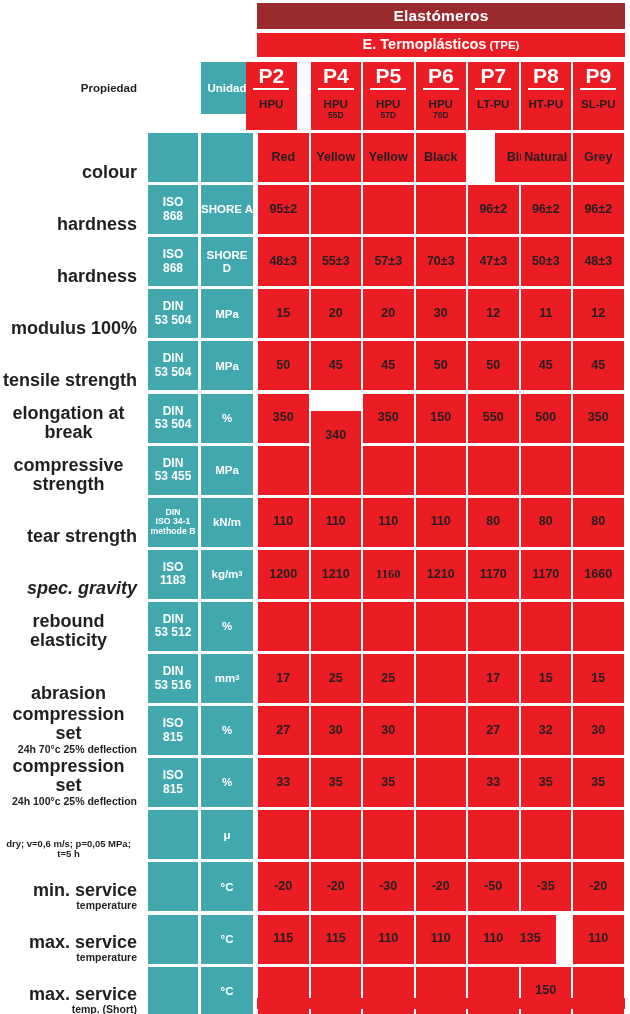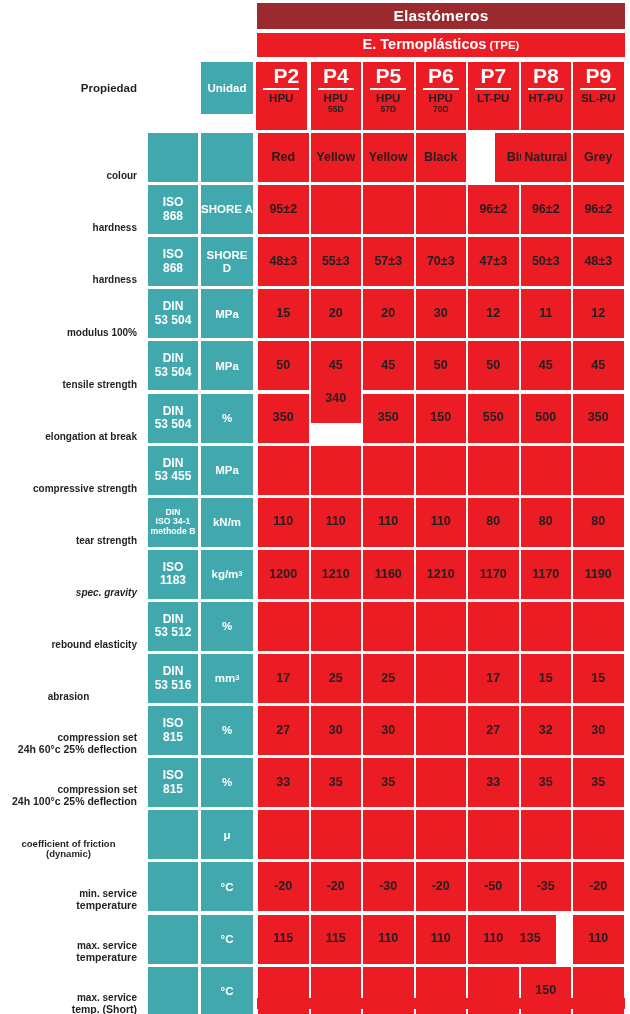--- a/index.html
+++ b/index.html
@@ -75,38 +75,38 @@
     padding-top: 2px;
   }
   .pcol-head .pcode {
     font-size: 21px; font-weight: bold; color: #ffffff;
     line-height: 1; padding: 1px 0 2px 0;
     border-bottom: 2px solid #ffffff;
     min-width: 36px;
   }
   .pcol-head .psub {
     font-size: 11.5px; font-weight: bold; color: #231f20;
-    line-height: 1.05; padding-top: 2px;
+    line-height: 1.05; padding-top: 8px;
   }
   .pcol-head .psub2 {
     font-size: 8.5px; font-weight: bold; color: #231f20;
     line-height: 1; padding-top: 1px;
   }
 
   
   .prop-label {
     left: 0px; width: 145px;
     background: transparent;
     color: #231f20;
     justify-content: flex-end;
     padding-right: 8px;
     flex-direction: column;
     align-items: flex-end;
   }
-  .prop-label .l1 { font-size: 10px; font-weight: bold; }
+  .prop-label .l1 { font-size: 18px; font-weight: bold; }
   .prop-label .l2 { font-size: 10.5px; font-weight: bold; }
   .prop-label.tiny .l1 { font-size: 9.5px; }
   .prop-label.tiny .l2 { font-size: 9.5px; }
 
   
   .norma-cell {
     left: 148px; width: 50px;
     font-size: 12px; font-weight: bold;
     flex-direction: column;
   }
@@ -144,21 +144,21 @@
   </div>
 
   <div class="cell" id="hdr-propiedad">
     <span>Propiedad</span>
   </div>
   <div class="cell teal" id="hdr-unidad">
     <span>Unidad</span>
   </div>
 
   <div id="generated">
-      <div class="cell red pcol-head" style="left: 256px; width: 50.5px; text-align: right;">
+      <div class="cell red pcol-head" style="left: 246px; width: 50.5px;">
         <span class="pcode">P2</span>
         <span class="psub">HPU</span>
       </div>
       <div class="cell red pcol-head" style="left: 310.5px; width: 50.5px;">
         <span class="pcode">P4</span>
         <span class="psub">HPU</span>
         <span class="psub2">55D</span>
       </div>
       <div class="cell red pcol-head" style="left: 363px; width: 50.5px;">
         <span class="pcode">P5</span>
@@ -266,21 +266,21 @@
         <span class="l1">elongation at break</span>
       </div>
       <div class="cell teal norma-cell" style="top: 393.5px; height: 49px;">
         <span class="nl">DIN</span>
         <span class="nl">53 504</span>
       </div>
       <div class="cell teal unidad-cell" style="top: 393.5px; height: 49px;">
         <span>%</span>
       </div>
       <div class="cell red data-cell" style="left: 258px; width: 50.5px; top: 393.5px; height: 49px;">350</div>
-      <div class="cell red data-cell" style="left: 310.5px; width: 50.5px; top: 374px; height: 49px;">340</div>
+      <div class="cell red data-cell" style="left: 310.5px; width: 50.5px; top: 411px; height: 49px;">340</div>
       <div class="cell red data-cell" style="left: 363px; width: 50.5px; top: 393.5px; height: 49px;">350</div>
       <div class="cell red data-cell" style="left: 415.5px; width: 50.5px; top: 393.5px; height: 49px;">150</div>
       <div class="cell red data-cell" style="left: 468px; width: 50.5px; top: 393.5px; height: 49px;">550</div>
       <div class="cell red data-cell" style="left: 520.5px; width: 50.5px; top: 393.5px; height: 49px;">500</div>
       <div class="cell red data-cell" style="left: 573px; width: 50.5px; top: 393.5px; height: 49px;">350</div>
       <div class="cell prop-label" style="top: 445.6px; height: 49px;">
         <span class="l1">compressive strength</span>
       </div>
       <div class="cell teal norma-cell" style="top: 445.6px; height: 49px;">
         <span class="nl">DIN</span>
@@ -317,25 +317,25 @@
       <div class="cell prop-label" style="top: 549.8px; height: 49px; font-style: italic;">
         <span class="l1">spec. gravity</span>
       </div>
       <div class="cell teal norma-cell" style="top: 549.8px; height: 49px;">
         <span class="nl">ISO</span>
         <span class="nl">1183</span>
       </div>
       <div class="cell teal unidad-cell" style="top: 549.8px; height: 49px;">kg/m<sup>3</sup></div>
       <div class="cell red data-cell" style="left: 258px; width: 50.5px; top: 549.8px; height: 49px;">1200</div>
       <div class="cell red data-cell" style="left: 310.5px; width: 50.5px; top: 549.8px; height: 49px;">1210</div>
-      <div class="cell red data-cell" style="left: 363px; width: 50.5px; top: 549.8px; height: 49px;">1160</div>
+      <div class="cell red data-cell" style="left: 363px; width: 50.5px; top: 549.8px; height: 49px; font-family: Liberation Serif, serif;">1160</div>
       <div class="cell red data-cell" style="left: 415.5px; width: 50.5px; top: 549.8px; height: 49px;">1210</div>
       <div class="cell red data-cell" style="left: 468px; width: 50.5px; top: 549.8px; height: 49px;">1170</div>
       <div class="cell red data-cell" style="left: 520.5px; width: 50.5px; top: 549.8px; height: 49px;">1170</div>
-      <div class="cell red data-cell" style="left: 573px; width: 50.5px; top: 549.8px; height: 49px;">1190</div>
+      <div class="cell red data-cell" style="left: 573px; width: 50.5px; top: 549.8px; height: 49px;">1660</div>
       <div class="cell prop-label" style="top: 601.9px; height: 49px;">
         <span class="l1">rebound elasticity</span>
       </div>
       <div class="cell teal norma-cell" style="top: 601.9px; height: 49px;">
         <span class="nl">DIN</span>
         <span class="nl">53 512</span>
       </div>
       <div class="cell teal unidad-cell" style="top: 601.9px; height: 49px;">
         <span>%</span>
       </div>
@@ -356,21 +356,21 @@
       <div class="cell teal unidad-cell" style="top: 654px; height: 49px;">mm<sup>3</sup></div>
       <div class="cell red data-cell" style="left: 258px; width: 50.5px; top: 654px; height: 49px;">17</div>
       <div class="cell red data-cell" style="left: 310.5px; width: 50.5px; top: 654px; height: 49px;">25</div>
       <div class="cell red data-cell" style="left: 363px; width: 50.5px; top: 654px; height: 49px;">25</div>
       <div class="cell red data-cell" style="left: 415.5px; width: 50.5px; top: 654px; height: 49px;"></div>
       <div class="cell red data-cell" style="left: 468px; width: 50.5px; top: 654px; height: 49px;">17</div>
       <div class="cell red data-cell" style="left: 520.5px; width: 50.5px; top: 654px; height: 49px;">15</div>
       <div class="cell red data-cell" style="left: 573px; width: 50.5px; top: 654px; height: 49px;">15</div>
       <div class="cell prop-label" style="top: 706.1px; height: 49px;">
         <span class="l1">compression set</span>
-        <span class="l2">24h 60°c 25% deflection</span>
+        <span class="l2">24h 70°c 25% deflection</span>
       </div>
       <div class="cell teal norma-cell" style="top: 706.1px; height: 49px;">
         <span class="nl">ISO</span>
         <span class="nl">815</span>
       </div>
       <div class="cell teal unidad-cell" style="top: 706.1px; height: 49px;">
         <span>%</span>
       </div>
       <div class="cell red data-cell" style="left: 258px; width: 50.5px; top: 706.1px; height: 49px;">27</div>
       <div class="cell red data-cell" style="left: 310.5px; width: 50.5px; top: 706.1px; height: 49px;">30</div>
@@ -391,21 +391,21 @@
         <span>%</span>
       </div>
       <div class="cell red data-cell" style="left: 258px; width: 50.5px; top: 758.2px; height: 49px;">33</div>
       <div class="cell red data-cell" style="left: 310.5px; width: 50.5px; top: 758.2px; height: 49px;">35</div>
       <div class="cell red data-cell" style="left: 363px; width: 50.5px; top: 758.2px; height: 49px;">35</div>
       <div class="cell red data-cell" style="left: 415.5px; width: 50.5px; top: 758.2px; height: 49px;"></div>
       <div class="cell red data-cell" style="left: 468px; width: 50.5px; top: 758.2px; height: 49px;">33</div>
       <div class="cell red data-cell" style="left: 520.5px; width: 50.5px; top: 758.2px; height: 49px;">35</div>
       <div class="cell red data-cell" style="left: 573px; width: 50.5px; top: 758.2px; height: 49px;">35</div>
       <div class="cell prop-label tiny" style="top: 810.3px; height: 49px;">
-        <span class="l1">coefficient of friction (dynamic)</span>
+        <span class="l2">dry; v=0,6 m/s; p=0,05 MPa; t=5 h</span>
       </div>
       <div class="cell teal norma-cell" style="top: 810.3px; height: 49px;"></div>
       <div class="cell teal unidad-cell" style="top: 810.3px; height: 49px;">
         <span>μ</span>
       </div>
       <div class="cell red data-cell" style="left: 258px; width: 50.5px; top: 810.3px; height: 49px;"></div>
       <div class="cell red data-cell" style="left: 310.5px; width: 50.5px; top: 810.3px; height: 49px;"></div>
       <div class="cell red data-cell" style="left: 363px; width: 50.5px; top: 810.3px; height: 49px;"></div>
       <div class="cell red data-cell" style="left: 415.5px; width: 50.5px; top: 810.3px; height: 49px;"></div>
       <div class="cell red data-cell" style="left: 468px; width: 50.5px; top: 810.3px; height: 49px;"></div>

